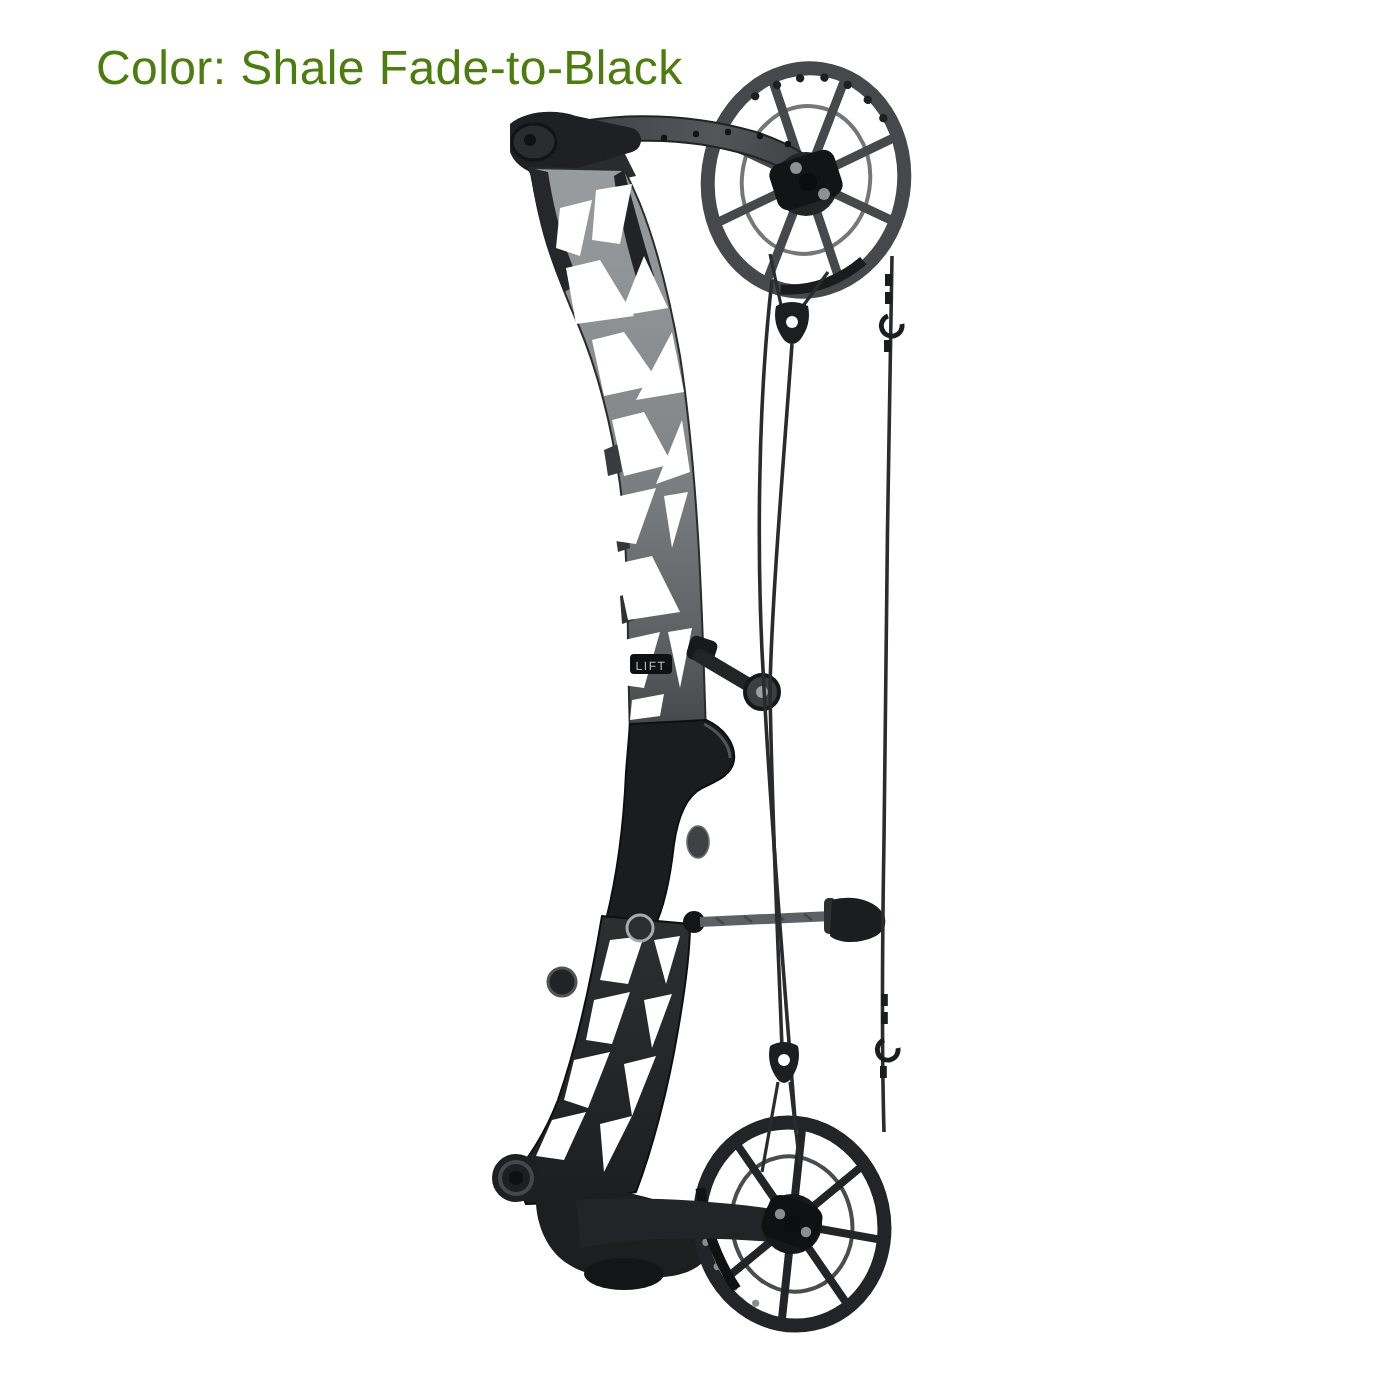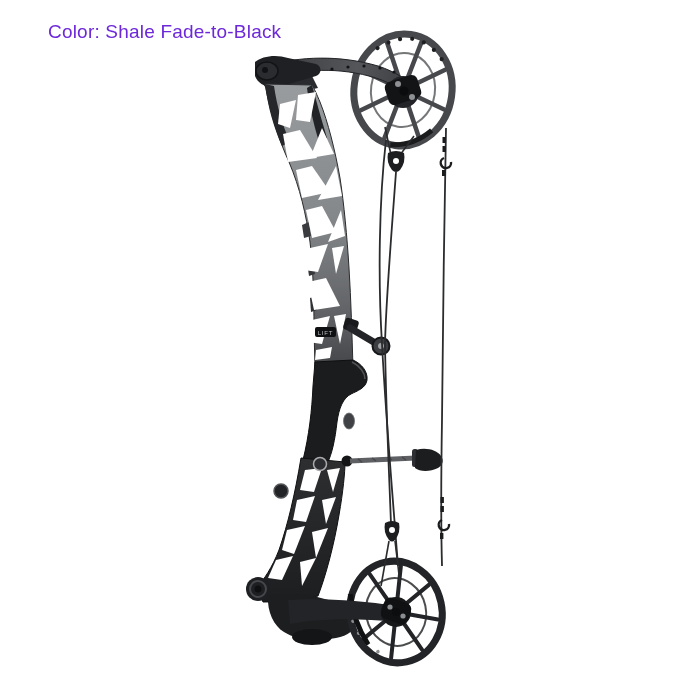--- a/index.html
+++ b/index.html
@@ -6,22 +6,22 @@
   body{
     width:700px;height:700px;
     background:#ffffff;
     font-family:"Liberation Sans", sans-serif;
     position:relative;overflow:hidden;
   }
   .stage{position:absolute;inset:0;}
   .color-label{
     position:absolute;
     left:48px;top:21px;
-    font-size:19px;
-    color:#6d28d9;
+    font-size:24px;
+    color:#4d7c0f;
     letter-spacing:0.2px;
     white-space:nowrap;
   }
   svg.bow{position:absolute;left:0;top:0;}
   .badge-text{
     font-family:"Liberation Sans", sans-serif;
     font-size:6px;
     letter-spacing:0.8px;
     fill:#b9bcbe;
   }

